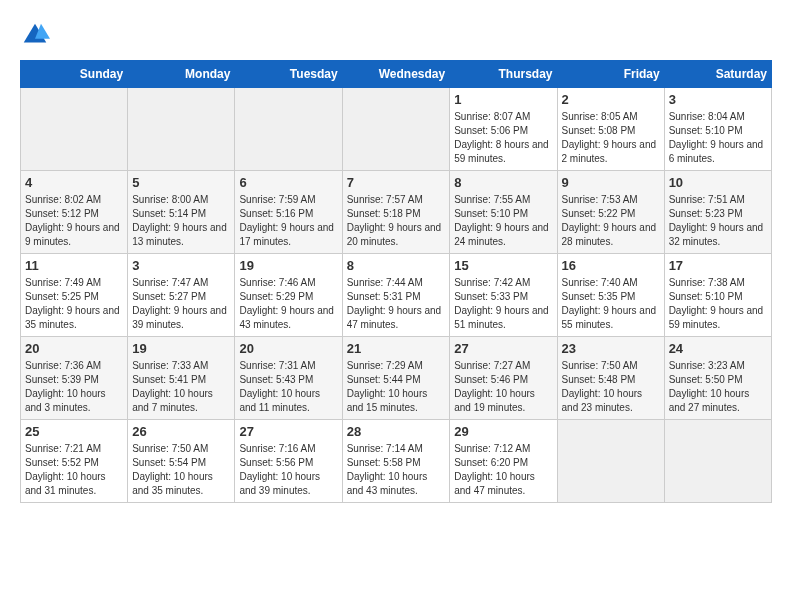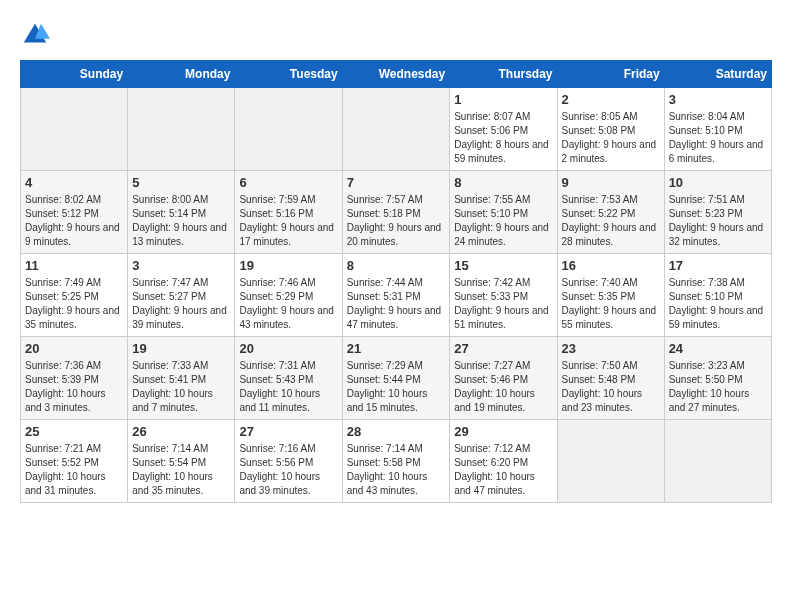--- a/index.html
+++ b/index.html
@@ -277,21 +277,21 @@
       </tr>
       <tr>
         <td>
           <div class="day-num">25</div>
           <div class="day-detail">Sunrise: 7:21 AM
 Sunset: 5:52 PM
 Daylight: 10 hours and 31 minutes.</div>
         </td>
         <td>
           <div class="day-num">26</div>
-          <div class="day-detail">Sunrise: 7:14 AM
+          <div class="day-detail">Sunrise: 7:50 AM
 Sunset: 5:54 PM
 Daylight: 10 hours and 35 minutes.</div>
         </td>
         <td>
           <div class="day-num">27</div>
           <div class="day-detail">Sunrise: 7:16 AM
 Sunset: 5:56 PM
 Daylight: 10 hours and 39 minutes.</div>
         </td>
         <td>

